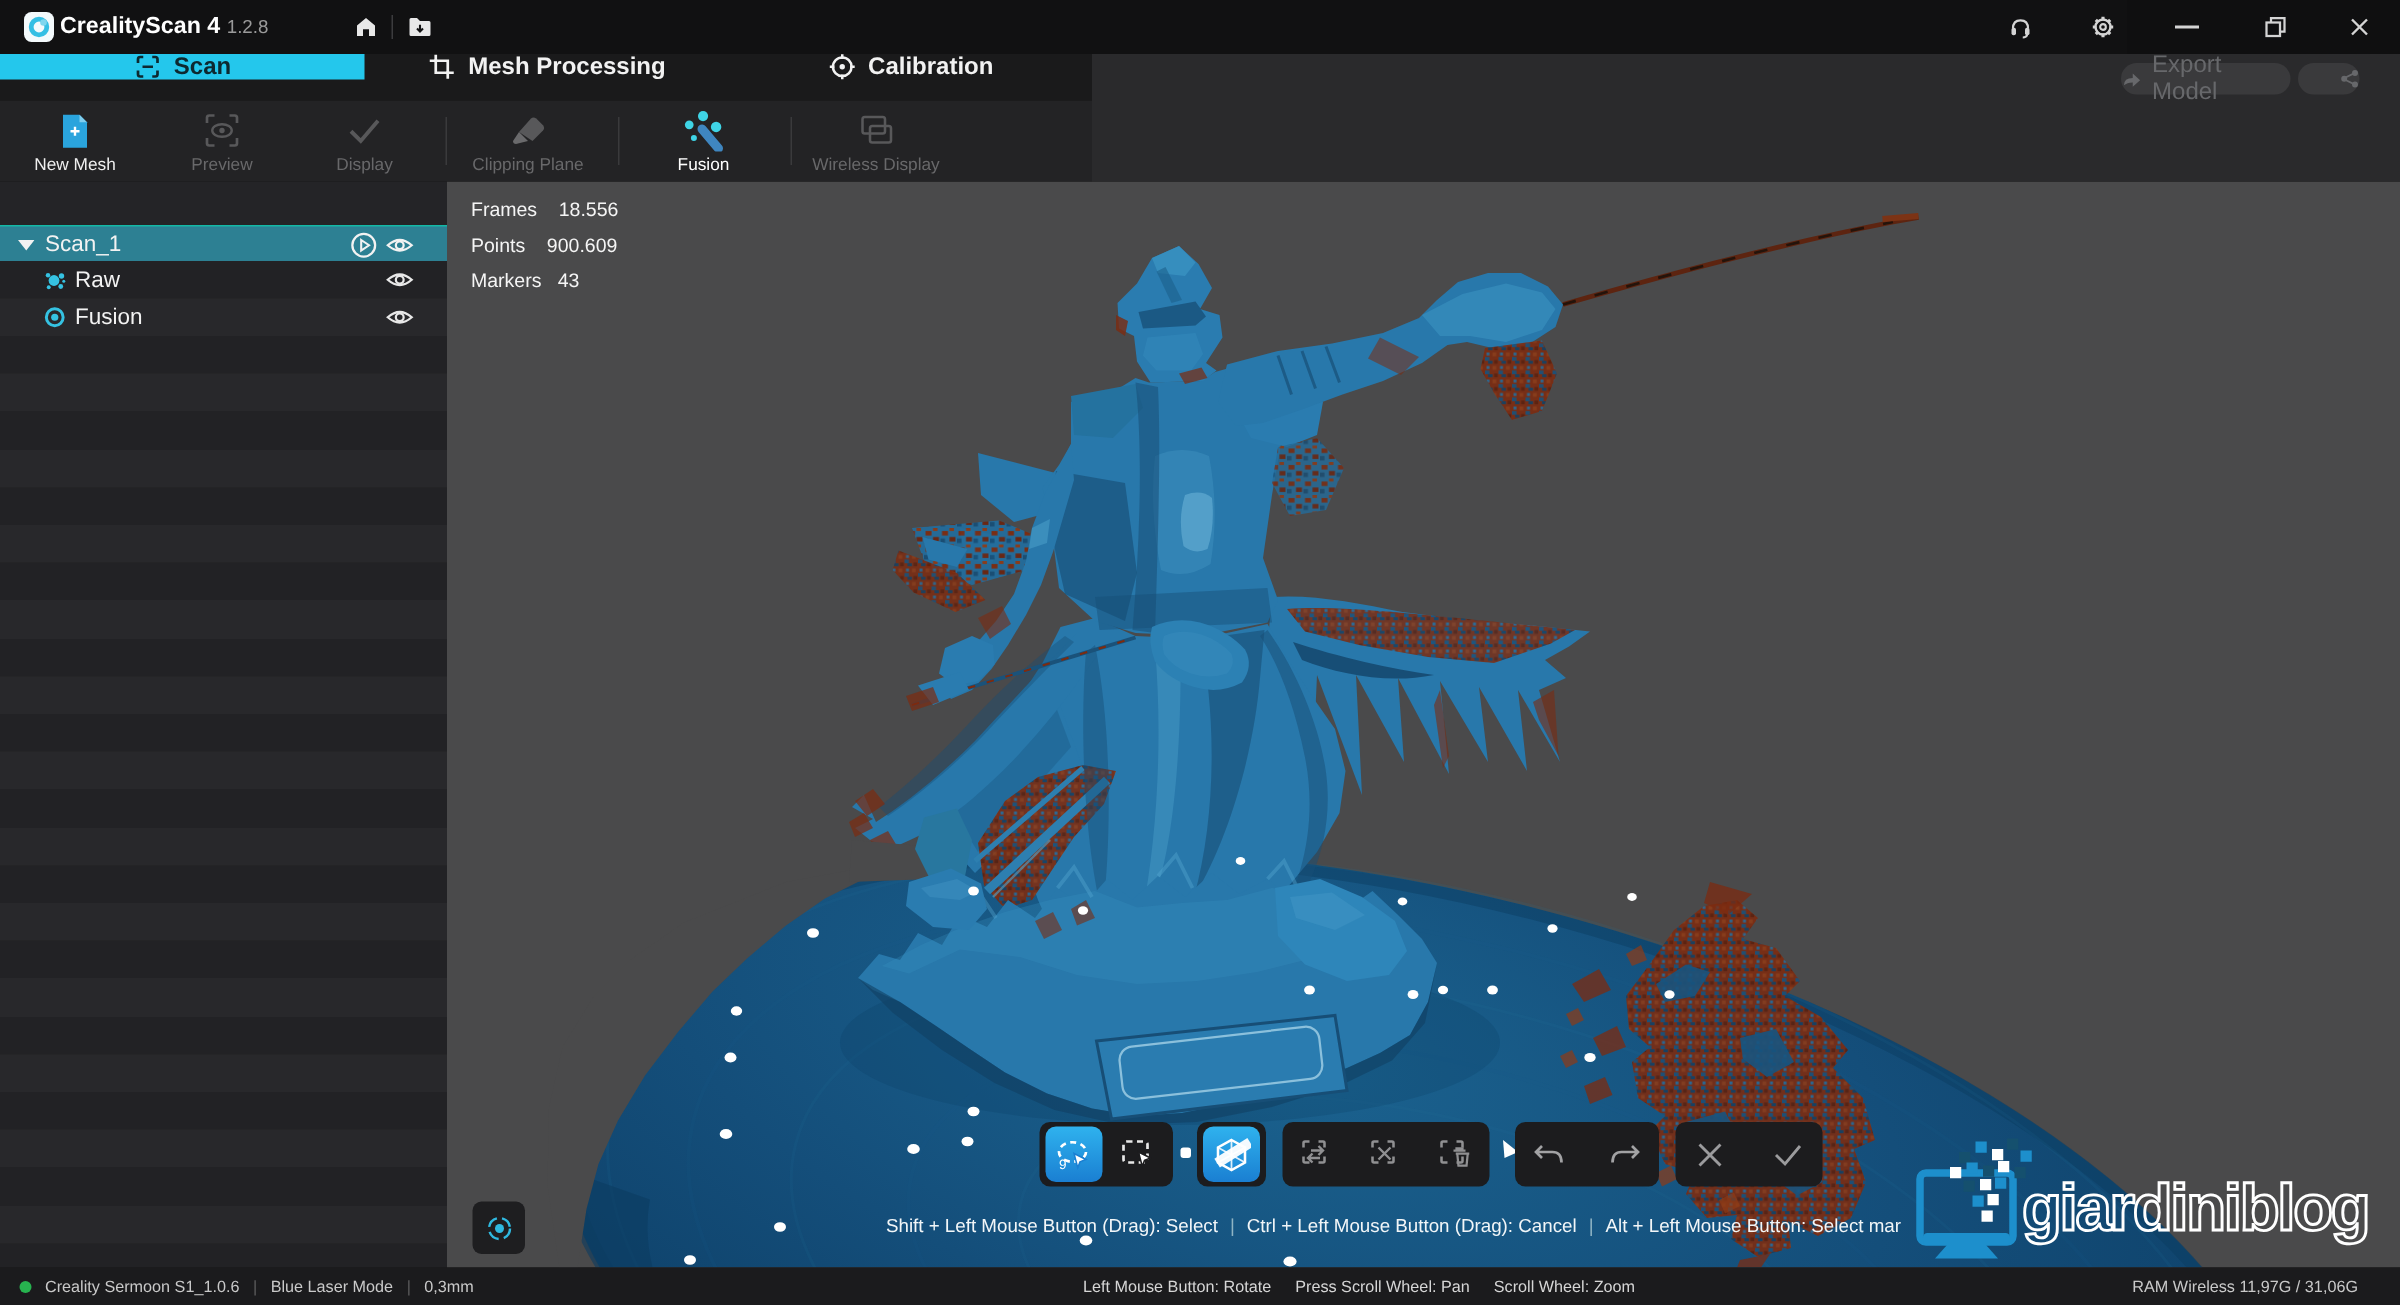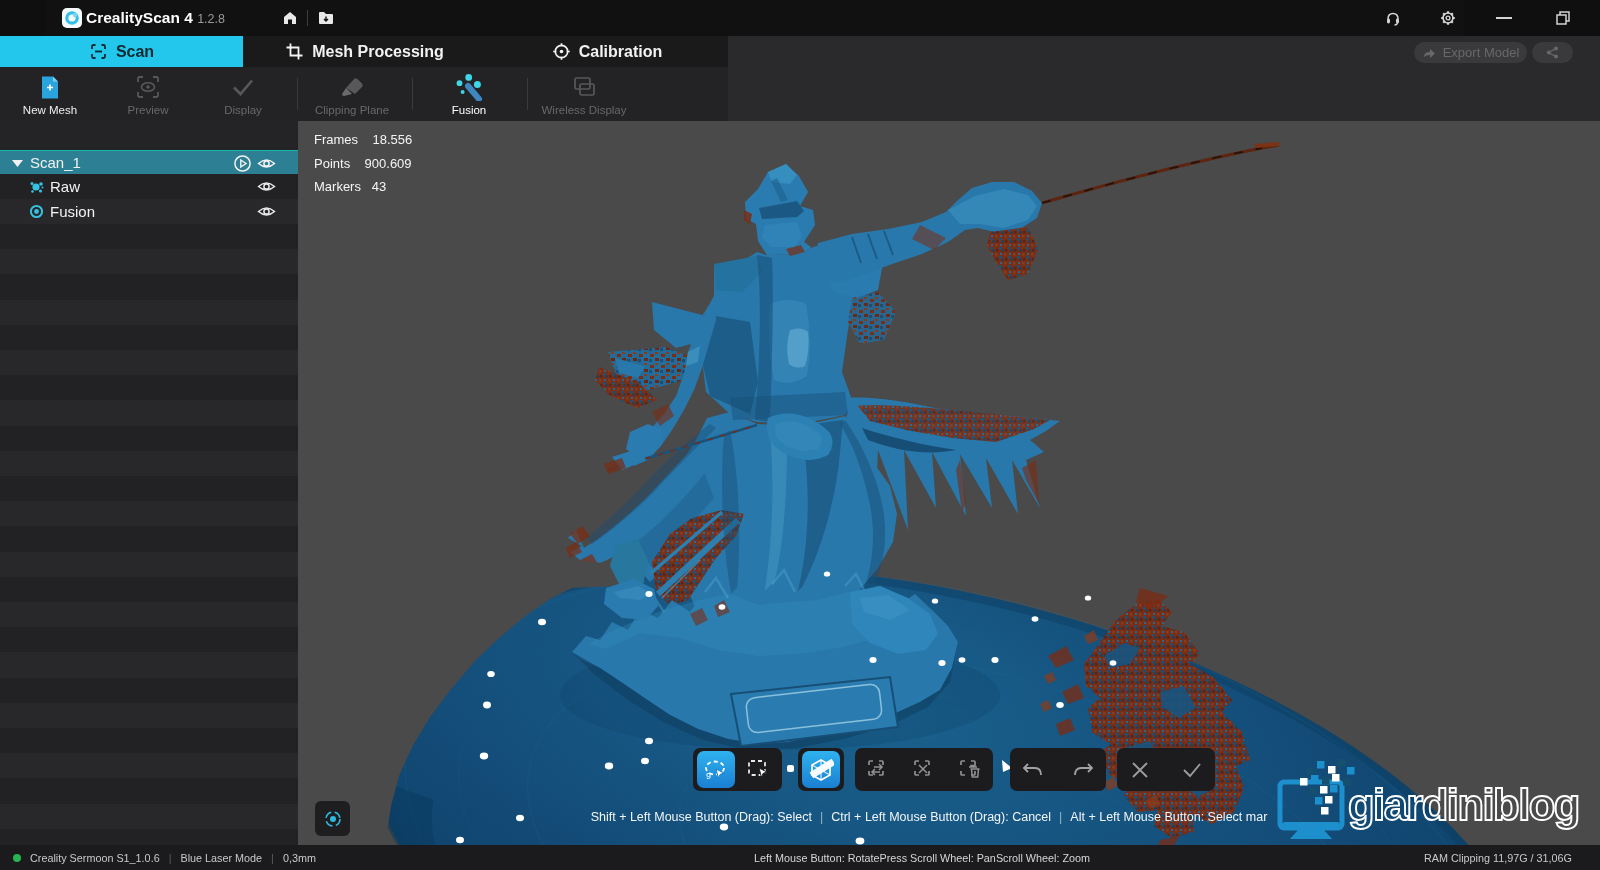--- a/index.html
+++ b/index.html
@@ -1,33 +1,33 @@
 <!DOCTYPE html>
 <html><head><meta charset="utf-8">
 <style>
 html,body{margin:0;padding:0;width:1600px;height:870px;overflow:hidden;background:#0f0f10;}
 *{box-sizing:border-box;font-family:"Liberation Sans",sans-serif;}
 .abs{position:absolute;}
 #app{position:relative;width:1600px;height:870px;}
-#titlebar{left:0;top:0;width:1418px;height:36px;background:#111112;margin-left:46px;}
+#titlebar{left:0;top:0;width:1418px;height:36px;background:#111112;}
 #projname{left:0;top:0;width:1600px;height:36px;line-height:36px;text-align:center;color:#dcdcdc;font-size:14px;}
 #tabrow{left:0;top:36px;width:728px;height:31px;background:#1a1a1b;}
-.tab{position:absolute;top:0;height:31px;display:flex;align-items:center;justify-content:center;gap:8px;color:#f2f2f2;font-size:16px;font-weight:700;}
+.tab{position:absolute;top:0;height:17px;display:flex;align-items:center;justify-content:center;gap:8px;color:#f2f2f2;font-size:16px;font-weight:700;}
 #tabScan{left:0;width:243px;background:#24c7ec;color:#0d2930;}
 #tabMesh{left:243px;width:243px;}
 #tabCal{left:486px;width:242px;}
 #rightpanel{left:728px;top:36px;width:872px;height:85px;background:#2a2a2c;}
 #toolbar{left:0;top:67px;width:728px;height:54px;background:#232325;}
 .tool{position:absolute;top:6px;width:96px;text-align:center;}
 .tool .ic{height:28px;display:flex;align-items:center;justify-content:center;}
 .tool .lb{font-size:11.5px;margin-top:3px;}
 .tool.on .lb{color:#efefef;}
 .tool.off .lb{color:#68686a;}
 .tsep{position:absolute;top:11px;width:1px;height:32px;background:#3a3a3c;}
-.expbtn{position:absolute;background:#3a3a3c;border-radius:11px;color:#67686b;font-size:13px;display:flex;align-items:center;justify-content:center;gap:7px;}
+.expbtn{position:absolute;background:#3a3a3c;border-radius:11px;color:#67686b;font-size:16px;display:flex;align-items:center;justify-content:flex-end;gap:7px;}
 #leftpanel{left:0;top:121px;width:298px;height:724px;background:#242427;overflow:hidden;}
 #lpheader{position:absolute;left:0;top:0;width:298px;height:29px;background:#1d1d1f;}
 #lpheader .bar{position:absolute;left:9px;top:7px;width:3px;height:15px;background:#2fc3e2;}
 #lpheader .t{position:absolute;left:19px;top:0;height:29px;line-height:29px;color:#f0f0f0;font-size:15px;}
 .lprow{position:absolute;left:0;width:298px;height:25px;}
 .lprow .txt{position:absolute;top:0;height:100%;display:flex;align-items:center;color:#f2f2f2;font-size:15px;}
 .stripe{position:absolute;left:0;width:298px;}
 #viewport{left:298px;top:121px;width:1302px;height:724px;background:#4a4a4b;overflow:hidden;}
 #stats{left:314px;top:128px;color:#f5f5f5;font-size:13px;line-height:23.7px;}
 .bgrp{position:absolute;background:#1c1c1e;border-radius:7px;height:43px;display:flex;align-items:center;padding:0 4px;gap:5px;}
@@ -514,20 +514,20 @@
   </div>
   <div id="statusbar" class="abs">
     <div class="grp" style="left:13px;">
       <span style="width:8px;height:8px;border-radius:50%;background:#27b34f;display:inline-block;"></span>
       <span>Creality Sermoon S1_1.0.6</span>
         <span class="s">|</span>
       <span>Blue Laser Mode</span>
         <span class="s">|</span>
         <span>0,3mm</span>
     </div>
-    <div class="grp" style="left:754px;gap:0;color:#d6d6d6;">
+    <div class="grp" style="left:722px;gap:16px;color:#d6d6d6;">
       <span>Left Mouse Button: Rotate</span>
         <span>Press Scroll Wheel: Pan</span>
         <span>Scroll Wheel: Zoom</span>
     </div>
-    <div class="grp" style="right:28px;">RAM Clipping 11,97G / 31,06G</div>
+    <div class="grp" style="right:28px;">RAM Wireless 11,97G / 31,06G</div>
   </div>
 </div>
 
 </body></html>

